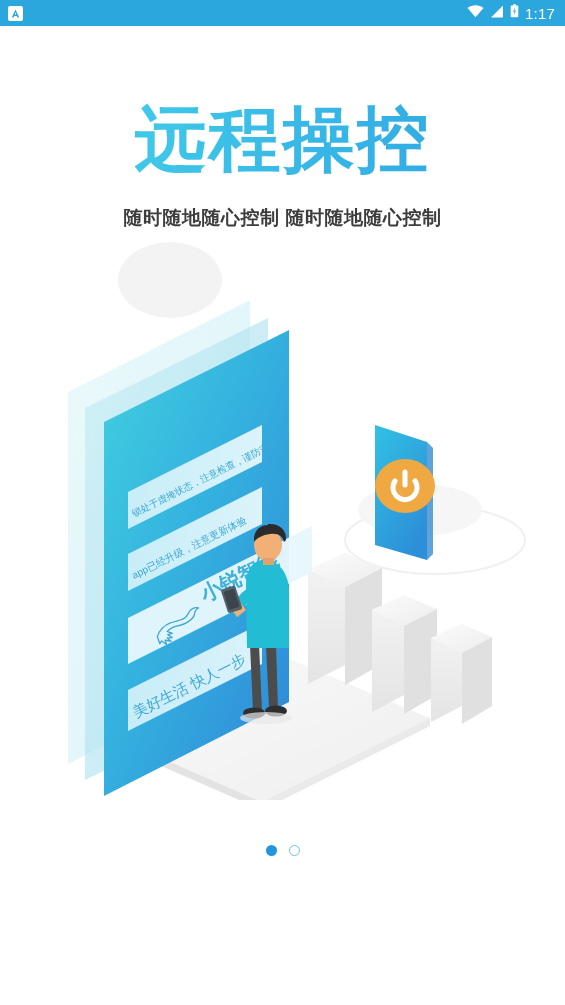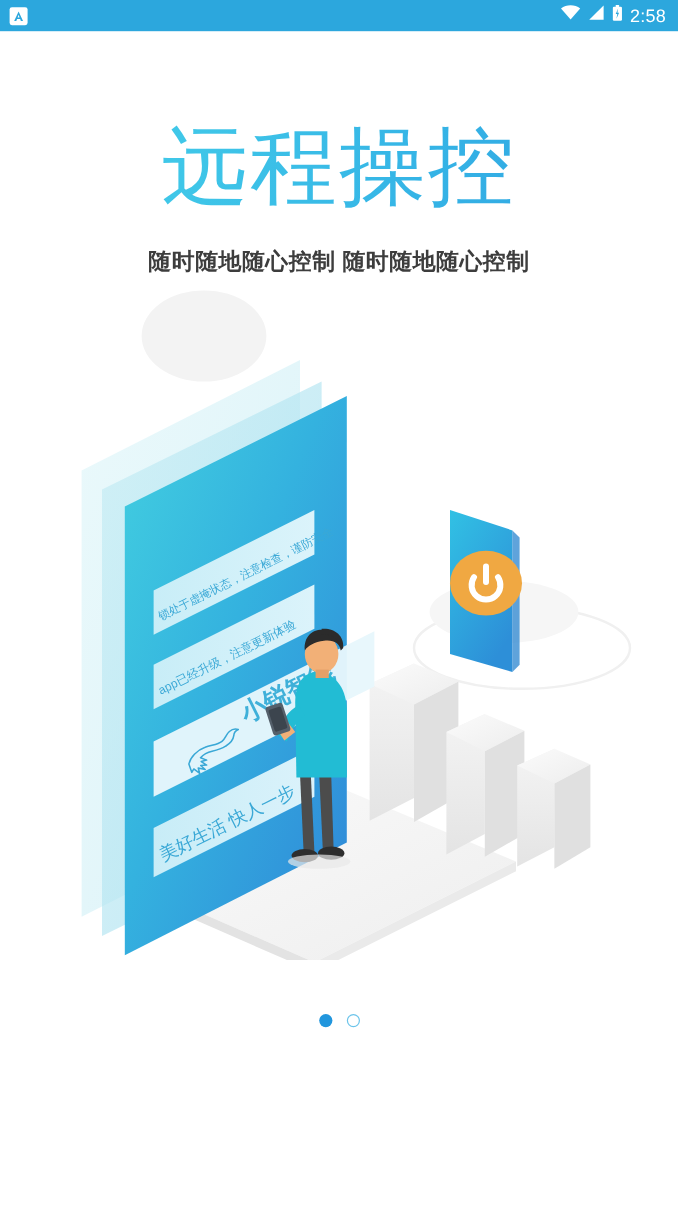--- a/index.html
+++ b/index.html
@@ -22,21 +22,21 @@
     display:flex;align-items:center;justify-content:center;
     font-size:10px;font-weight:bold;color:#2ca7dd;line-height:1;
   }
   .sb-right{ margin-left:auto; display:flex; align-items:center; gap:6px; }
   .sb-time{ font-size:15px; letter-spacing:.2px; }
 
   
   .title{
     position:absolute; top:103px; left:0; width:565px;
     text-align:center;
-    font-size:72px; font-weight:normal; letter-spacing:2px;
+    font-size:72px; font-weight:bold; letter-spacing:2px;
     line-height:1.0;
     background:linear-gradient(100deg,#45d2ec 0%,#3fc6e8 28%,#35b4e6 62%,#2f9fe0 100%);
     -webkit-background-clip:text; background-clip:text;
     -webkit-text-fill-color:transparent; color:#35b4e6;
   }
   .subtitle{
     position:absolute; top:205px; left:0; width:565px;
     text-align:center; font-size:19px; font-weight:bold;
     color:#3d3d3d; letter-spacing:.5px;
   }
@@ -75,21 +75,21 @@
           <path d="M13 0.6 L13 12.4 L1 12.4 Z" fill="#ffffff"></path>
         </svg>
     </span>
     <span>
       <svg width="9" height="14" viewBox="0 0 9 14">
         <rect x="0.7" y="1.6" width="7.6" height="11.6" rx="1" fill="#ffffff"></rect>
         <rect x="3" y="0.2" width="3" height="1.6" rx="0.5" fill="#ffffff"></rect>
         <path d="M5.1 3 L3.1 7.6 L4.4 7.6 L3.7 11.6 L5.9 6.6 L4.5 6.6 Z" fill="#2ca7dd"></path>
       </svg>
     </span>
-    <span class="sb-time">2:58</span>
+    <span class="sb-time">1:17</span>
   </div>
 </div>
 
 <div class="title">远程操控</div>
 <div class="subtitle">随时随地随心控制  随时随地随心控制</div>
 
 <div class="illustration">
 <svg width="565" height="560" viewBox="0 0 565 560" xmlns="http://www.w3.org/2000/svg">
   <defs>
     <linearGradient id="gMain" x1="0" y1="0" x2="1" y2="1">

